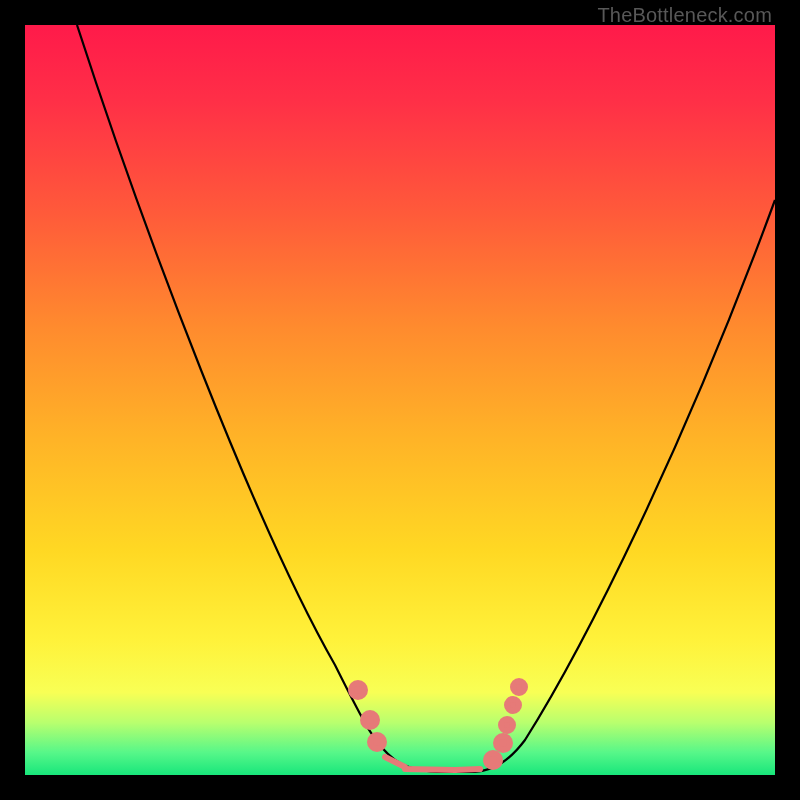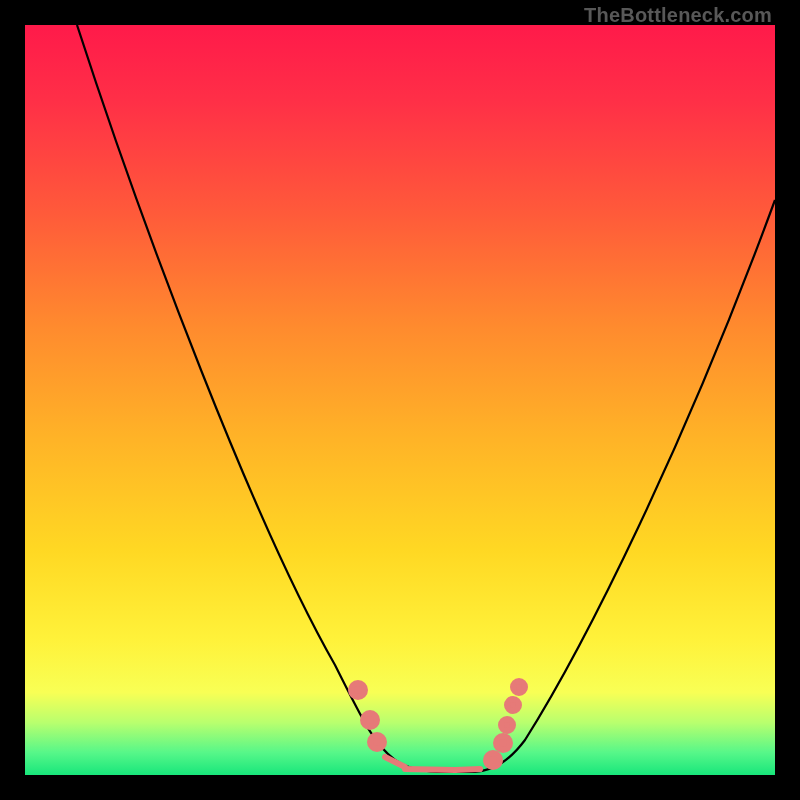--- a/index.html
+++ b/index.html
@@ -51,21 +51,21 @@
     width: 750px;
     height: 750px;
   }
 
   .watermark {
     position: absolute;
     top: 4px;
     right: 28px;
     color: #585858;
     font-size: 20px;
-    font-weight: 700;
+    font-weight: 400;
     letter-spacing: 0.2px;
     user-select: none;
   }
 </style>
 </head>
 <body>
 
 <div class="frame">
 
   <div class="plot">

